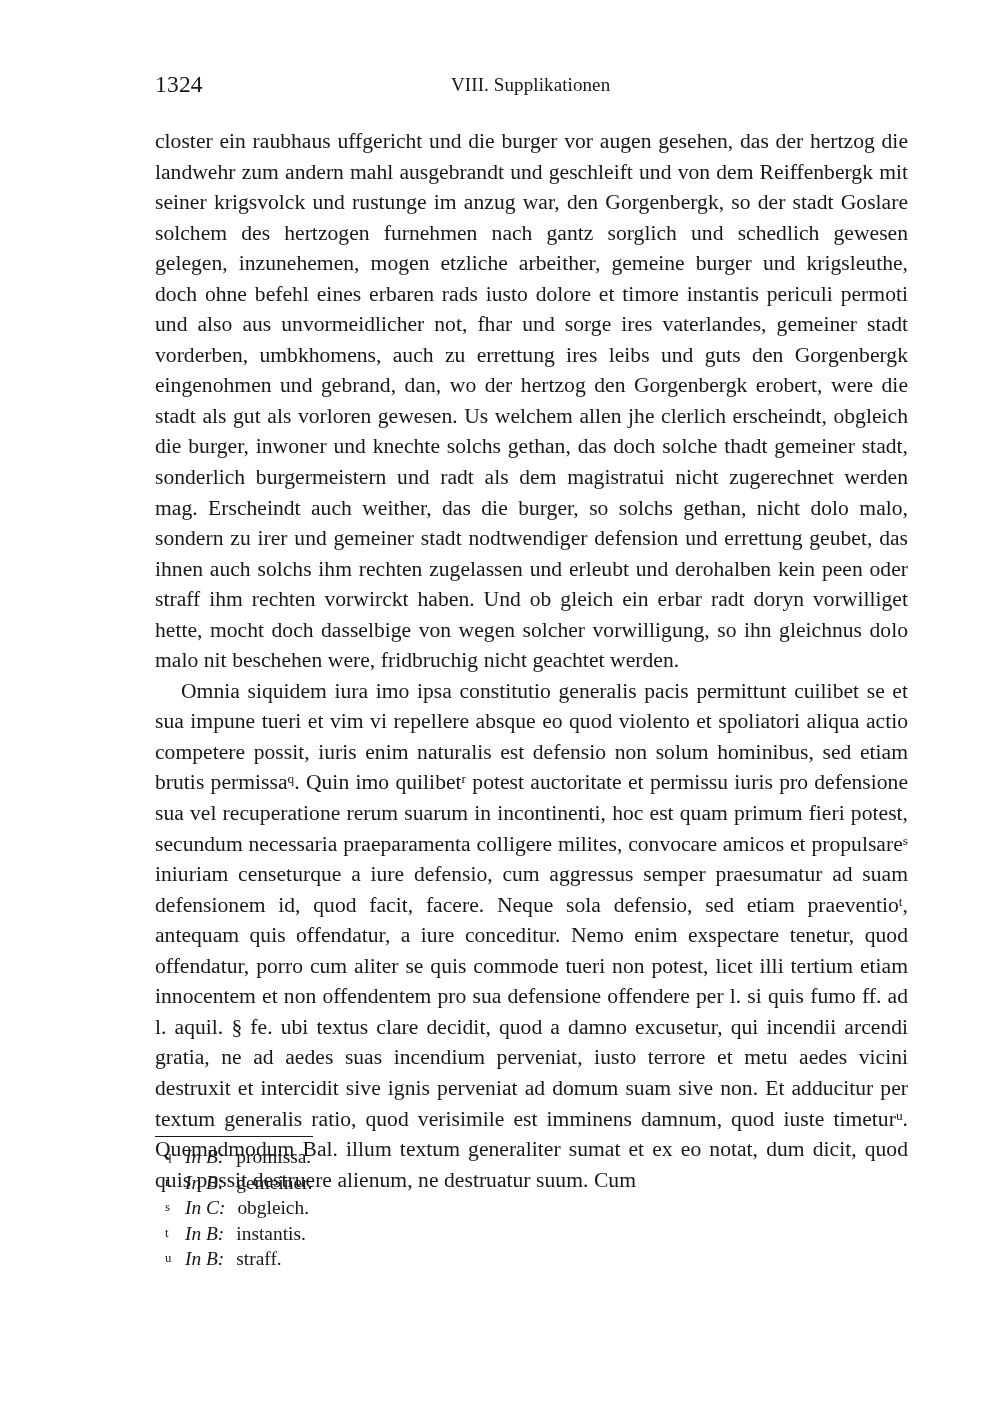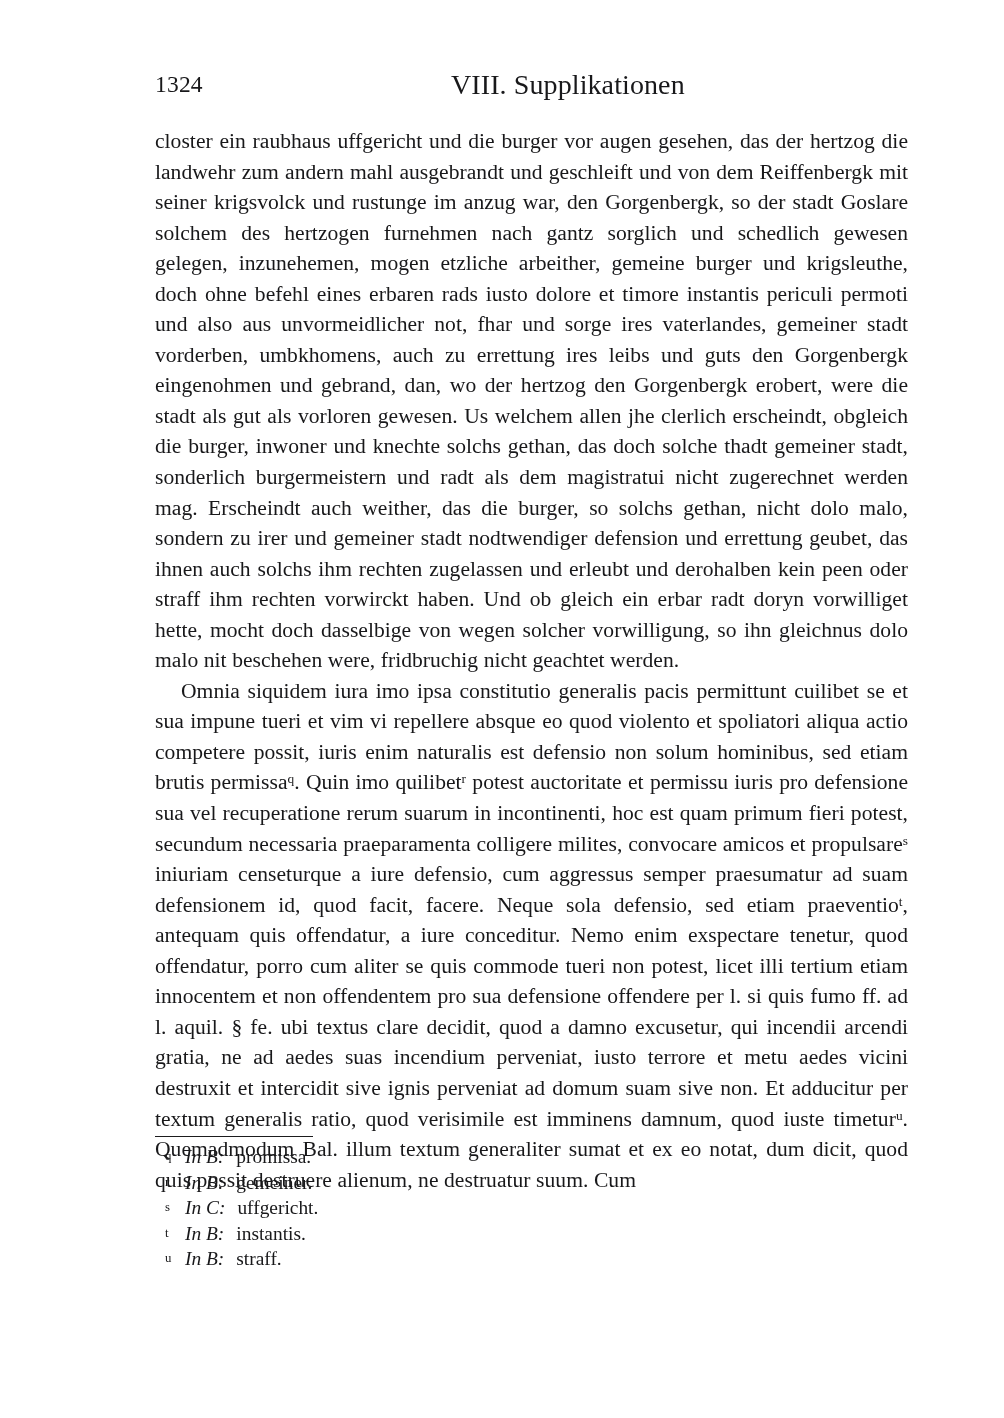--- a/index.html
+++ b/index.html
@@ -42,21 +42,21 @@
   .folio {
     position: absolute;
     left: 0;
     top: 0;
     letter-spacing: 0.2px;
   }
   .head-title {
     position: absolute;
     left: 296px;
     top: 1px;
-    font-size: 28px;
+    font-size: 19px;
     letter-spacing: 0.1px;
   }
 
   
   .body-block {
     margin-top: 16px;
   }
   p.para {
     margin: 0;
     font-size: 21.6px;
@@ -144,19 +144,19 @@
       <p class="para indent" id="para-2">Omnia siquidem iura imo ipsa constitutio generalis pacis permittunt cuilibet se et sua impune tueri et vim vi repellere absque eo quod violento et spoliatori aliqua actio competere possit, iuris enim naturalis est defensio non solum hominibus, sed etiam brutis permissa<sup class="fn">q</sup>. Quin imo quilibet<sup class="fn">r</sup> potest auctoritate et permissu iuris pro defensione sua vel recuperatione rerum suarum in incontinenti, hoc est quam primum fieri potest, secundum necessaria praeparamenta colligere milites, convocare amicos et propulsare<sup class="fn">s</sup> iniuriam censeturque a iure defensio, cum aggressus semper praesumatur ad suam defensionem id, quod facit, facere. Neque sola defensio, sed etiam praeventio<sup class="fn">t</sup>, antequam quis offendatur, a iure conceditur. Nemo enim exspectare tenetur, quod offendatur, porro cum aliter se quis commode tueri non potest, licet illi tertium etiam innocentem et non offendentem pro sua defensione offendere per l. si quis fumo ff. ad l. aquil. § fe. ubi textus clare decidit, quod a damno excusetur, qui incendii arcendi gratia, ne ad aedes suas incendium perveniat, iusto terrore et metu aedes vicini destruxit et intercidit sive ignis perveniat ad domum suam sive non. Et adducitur per textum generalis ratio, quod verisimile est imminens damnum, quod iuste timetur<sup class="fn">u</sup>. Quemadmodum Bal. illum textum generaliter sumat et ex eo notat, dum dicit, quod quis possit destruere alienum, ne destruatur suum. Cum</p>
     </div>
 
   </div>
 
   <div class="footnotes">
     <div class="fn-rule"></div>
     <ul class="fn-list" id="fn-list">
         <li class="fn-item"><span class="fn-marker">q</span><span class="fn-src">In B:</span><span class="fn-text">promissa.</span></li>
         <li class="fn-item"><span class="fn-marker">r</span><span class="fn-src">In B:</span><span class="fn-text">gemeiner.</span></li>
-        <li class="fn-item"><span class="fn-marker">s</span><span class="fn-src">In C:</span><span class="fn-text">uffgericht.</span></li>
+        <li class="fn-item"><span class="fn-marker">s</span><span class="fn-src">In C:</span><span class="fn-text">obgleich.</span></li>
         <li class="fn-item"><span class="fn-marker">t</span><span class="fn-src">In B:</span><span class="fn-text">instantis.</span></li>
         <li class="fn-item"><span class="fn-marker">u</span><span class="fn-src">In B:</span><span class="fn-text">straff.</span></li>
       </ul>
   </div>
 
 </div>
 
 </body></html>

